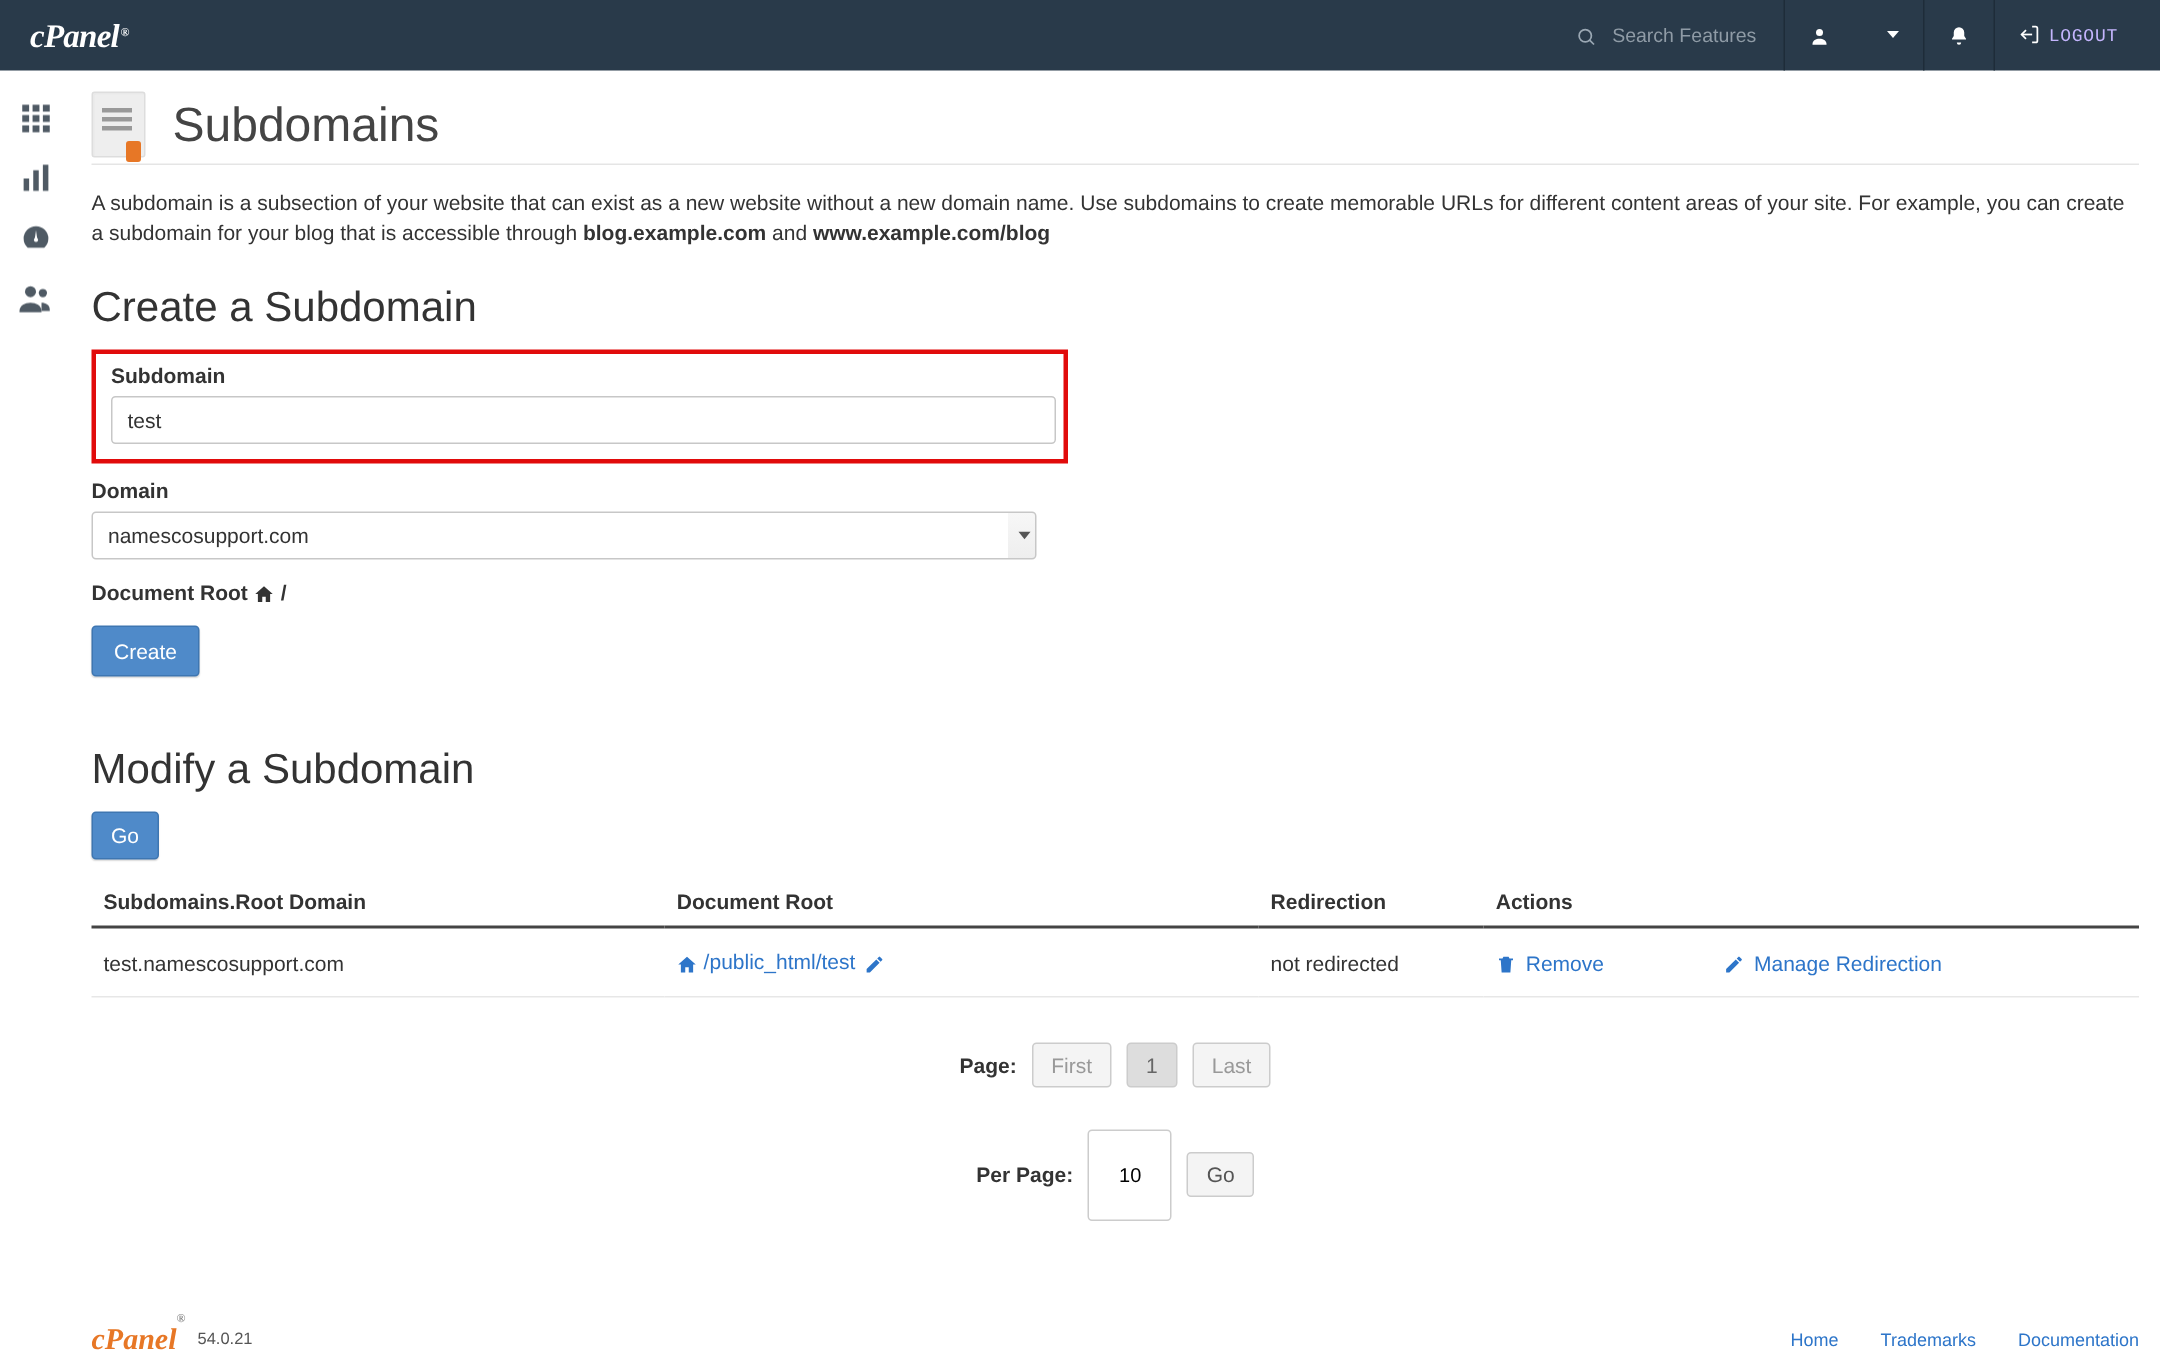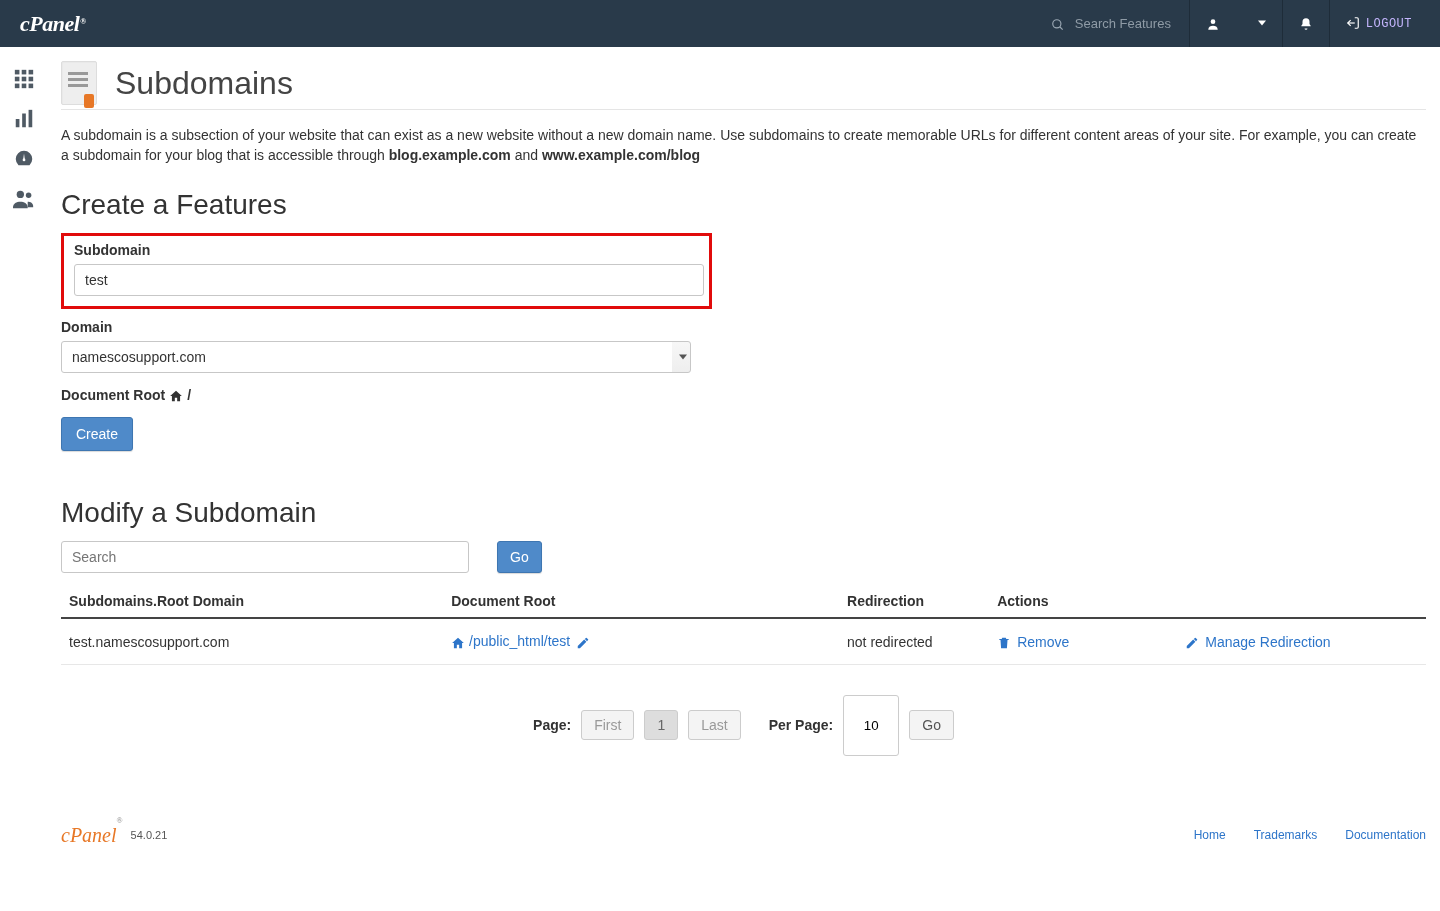--- a/index.html
+++ b/index.html
@@ -214,28 +214,29 @@
     border-bottom:2px solid #444;
     font-size:14px;
   }
   table.subs tbody td {
     padding:14px 8px;
     border-bottom:1px solid #e7e7e7;
     color:#333;
     vertical-align: middle;
   }
   .link { color:#2d75c9; cursor:pointer; }
-  .action-cell { display:flex; gap:116px; }
+  .action-cell { display:flex; gap:80px; }
   .action-link { display:inline-flex; align-items:center; gap:6px; color:#2d75c9; cursor:pointer; }
   .pager {
     display:flex;
     justify-content:center;
     align-items:center;
     gap:28px;
     margin-top: 30px;
+    flex-direction: column;
   }
   .pager-group { display:flex; align-items:center; gap:10px; }
   .pager-label { font-weight:700; color:#333; }
   .pager .pager-btn, .pager .page-num {
     background:#f4f4f4;
     border:1px solid #ccc;
     border-radius:3px;
     padding:6px 12px;
     font-size:14px;
     color:#999;
@@ -252,21 +253,21 @@
   .footer {
     margin-left:47px;
     padding: 28px 14px 40px 14px;
     display:flex;
     align-items:center;
     border-top: none;
   }
   .footer-logo {
     font-family: Georgia, serif;
     font-style: italic;
-    font-weight:normal;
+    font-weight:bold;
     font-size:20px;
     color:#e77726;
   }
   .footer-logo sup { font-size:8px; font-style:normal; vertical-align:top; position:relative; top:-8px; color:#888; }
   .footer-version { font-size:11px; color:#555; margin-left:8px; }
   .footer-links { margin-left:auto; display:flex; gap:28px; }
   .footer-links a { color:#2d75c9; font-size:12px; cursor:pointer; }
   
   .ico { width:14px; height:14px; display:inline-block; vertical-align:middle; }
 </style>
@@ -363,21 +364,21 @@
     <div class="doc-icon">
         <span class="ribbon"></span>
       </div>
     <h1 class="page-title">Subdomains</h1>
   </div>
 
   <p class="intro-text">
     <span>A subdomain is a subsection of your website that can exist as a new website without a new domain name. Use subdomains to create memorable URLs for different content areas of your site. For example, you can create a subdomain for your blog that is accessible through </span><b>blog.example.com</b><span> and </span><b>www.example.com/blog</b>
   </p>
 
-  <h2 class="section">Create a Features</h2>
+  <h2 class="section">Create a Subdomain</h2>
 
   <div class="highlight-box">
     <label class="form-label">Subdomain</label>
     <input class="form-input" type="text" value="test" style="">
   </div>
 
   <div class="field-group">
     <label class="form-label">Domain</label>
     <div class="select-wrap">
       <select class="form-select">
@@ -397,21 +398,20 @@
       </span>
       <span>/</span>
     </div>
   </div>
 
   <button class="btn">Create</button>
 
   <h2 class="section" style="margin-top:46px">Modify a Subdomain</h2>
 
   <div class="search-row">
-    <input type="text" placeholder="Search" style="">
     <button class="btn small">Go</button>
   </div>
 
   <table class="subs">
     <thead>
       <tr>
         <th style="width:28%">Subdomains.Root Domain</th>
         <th style="width:29%">Document Root</th>
         <th style="width:11%">Redirection</th>
         <th>Actions</th>

